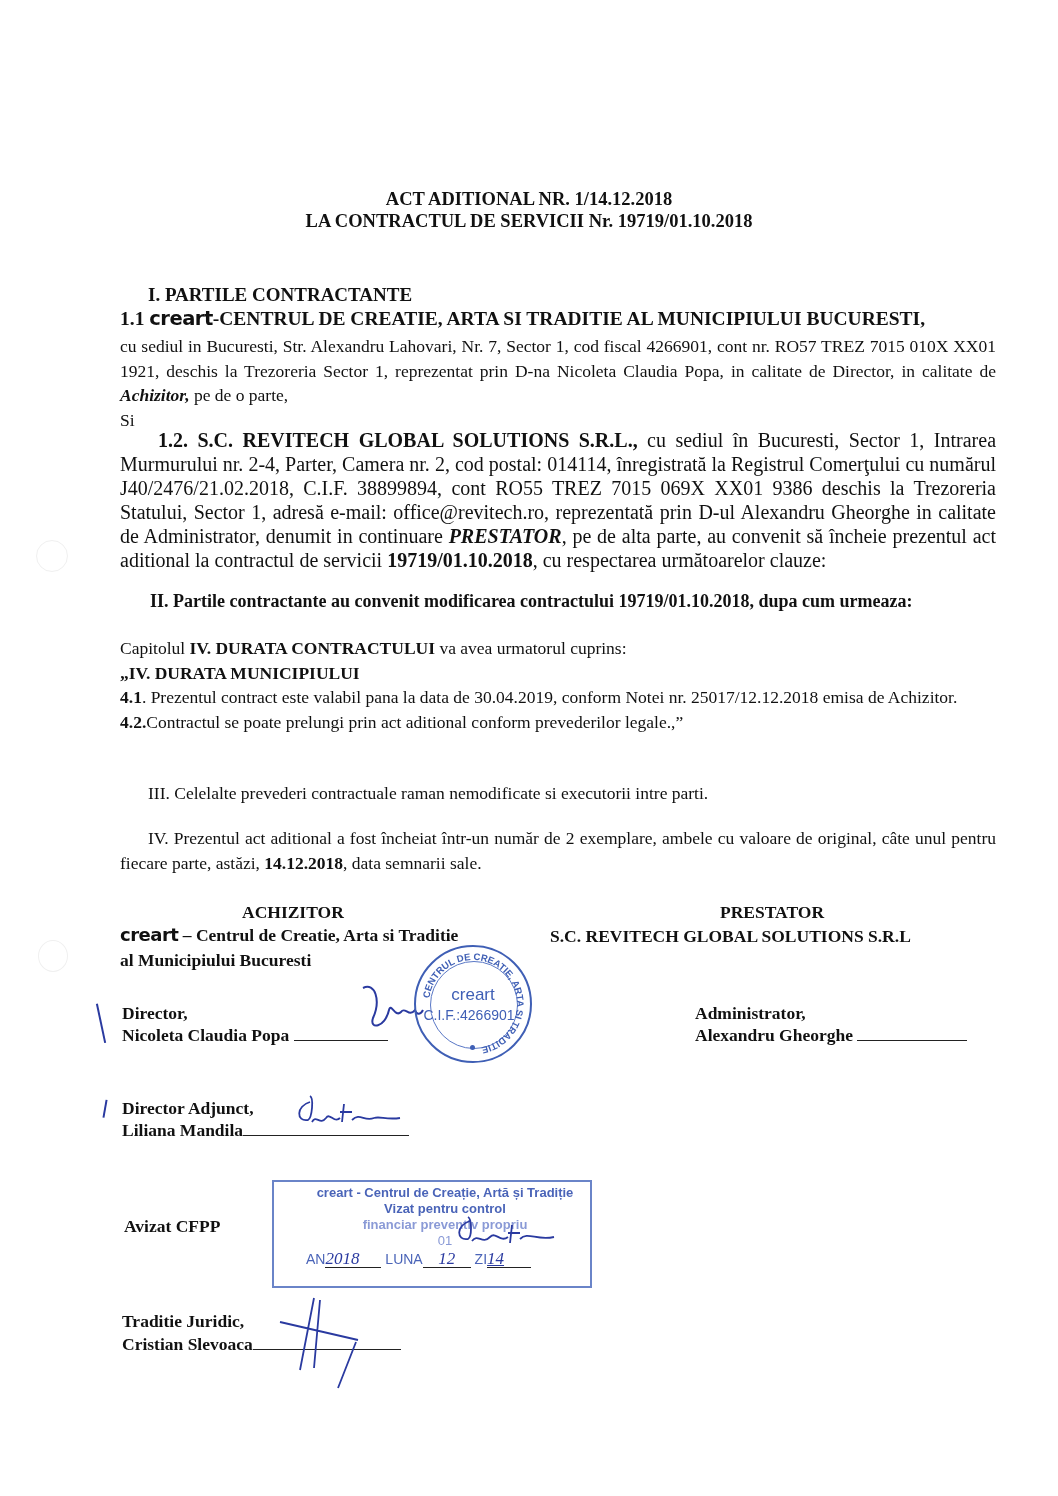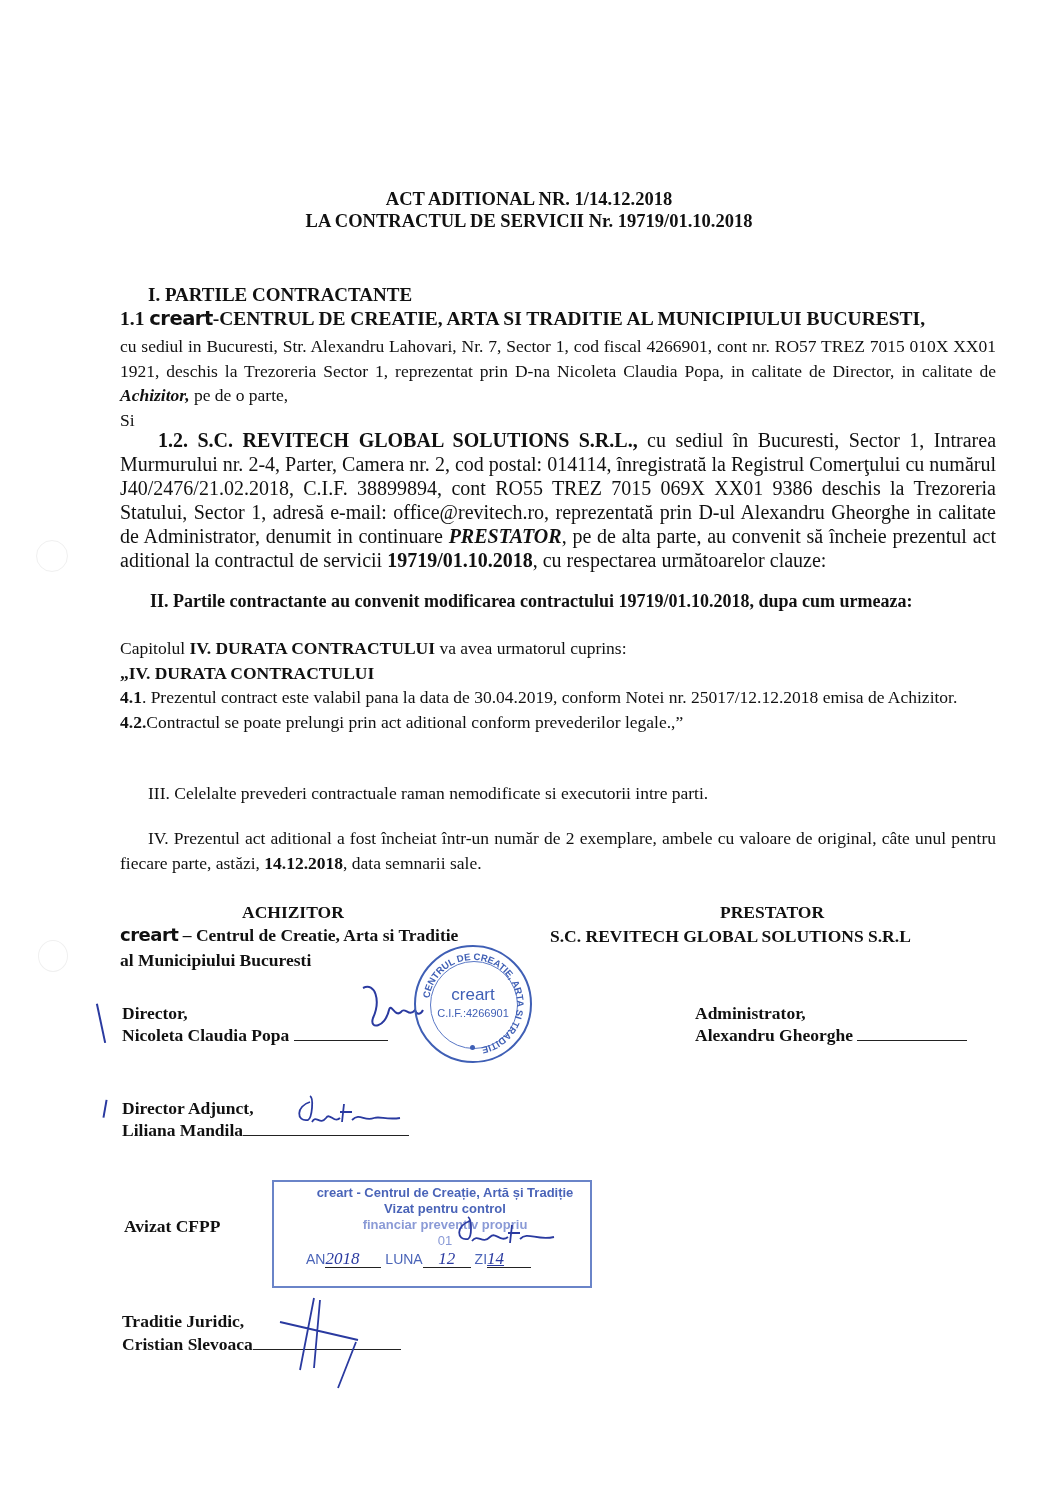--- a/index.html
+++ b/index.html
@@ -40,21 +40,21 @@
 </div>
 
 <div class="abs p" style="top:428px; font-size:20px; line-height:24px; text-indent:38px;">
   <span class="b">1.2. S.C. REVITECH  GLOBAL  SOLUTIONS S.R.L.,</span><span> cu sediul în Bucuresti, Sector 1, Intrarea Murmurului nr. 2-4, Parter, Camera nr. 2, cod postal: 014114, înregistrată la Registrul Comerţului cu numărul J40/2476/21.02.2018, C.I.F. 38899894, cont RO55 TREZ 7015 069X XX01 9386 deschis la Trezoreria Statului, Sector 1, adresă e-mail: office@revitech.ro, reprezentată prin D-ul Alexandru Gheorghe in calitate de Administrator, denumit in continuare </span><span class="bi">PRESTATOR</span><span>, pe de alta parte, au convenit să încheie prezentul act aditional la contractul de servicii </span><span class="b">19719/01.10.2018</span><span>, cu respectarea următoarelor clauze:</span>
 </div>
 
 <div class="abs" style="left:150px; top:590px; width:846px; font-weight:bold; font-size:18px; line-height:22px; text-align:justify;">II. Partile contractante au convenit modificarea contractului 19719/01.10.2018, dupa cum urmeaza:</div>
 
 <div class="abs p" style="top:636px; text-align:left;">
   <div><span>Capitolul </span><span class="b">IV. DURATA CONTRACTULUI</span><span> va avea urmatorul cuprins:</span></div>
-  <div class="b">„IV. DURATA CONTRACTULUI</div>
+  <div class="b">„IV. DURATA MUNICIPIULUI</div>
   <div style="width:840px;"><span class="b">4.1</span><span>. Prezentul contract este valabil pana la data de 30.04.2019, conform Notei nr. 25017/12.12.2018 emisa de Achizitor.</span></div>
   <div><span class="b">4.2.</span><span>Contractul se poate prelungi prin act aditional conform prevederilor legale.,”</span></div>
 </div>
 
 <div class="abs p" style="top:781px; left:148px; width:848px;">III. Celelalte prevederi contractuale raman nemodificate si executorii intre parti.</div>
 
 <div class="abs p" style="top:826px; text-indent:28px;">
   <span>IV. Prezentul act aditional a fost încheiat într-un număr de 2 exemplare, ambele cu valoare de original, câte unul pentru fiecare parte, astăzi, </span><span class="b">14.12.2018</span><span>, data semnarii sale.</span>
 </div>
 
@@ -81,21 +81,21 @@
   <div class="inner"></div>
   <svg class="abs" style="left:0; top:0;" width="114" height="114">
     <defs>
       <path id="ringPath" d="M57,57 m-44,0 a44,44 0 1,1 88,0 a44,44 0 1,1 -88,0"></path>
     </defs>
     <text font-family="Liberation Sans, sans-serif" font-size="9.5" fill="#3f5fb5" font-weight="bold">
       <textPath href="#ringPath" startOffset="2%">CENTRUL DE CREATIE, ARTA SI TRADITIE</textPath>
     </text>
   </svg>
   <div class="abs" style="left:0; width:114px; top:38px; text-align:center; color:#3f5fb5; font-family:'Liberation Sans',sans-serif; font-size:17px;">creart</div>
-  <div class="abs" style="left:0; width:114px; top:60px; text-align:center; color:#3f5fb5; font-family:'Liberation Sans',sans-serif; font-size:11px;">C.I.F.:4266901</div>
+  <div class="abs" style="left:0; width:106px; top:60px; text-align:center; color:#3f5fb5; font-family:'Liberation Sans',sans-serif; font-size:14px;">C.I.F.:4266901</div>
   <div class="abs" style="left:54px; top:98px; width:5px; height:5px; border-radius:50%; background:#3f5fb5;"></div>
 </div>
 
 <div class="abs sig" style="left:695px; top:1003px;">Administrator,</div>
 <div class="abs sig" style="left:695px; top:1025px; white-space:nowrap;">
   <span>Alexandru Gheorghe</span>
   <span class="line" style="width:110px;"></span>
 </div>
 
 <div class="abs" style="left:104px; top:1100px; width:3px; height:18px; border-left:2px solid #2a3aa0; transform:rotate(10deg);"></div>

